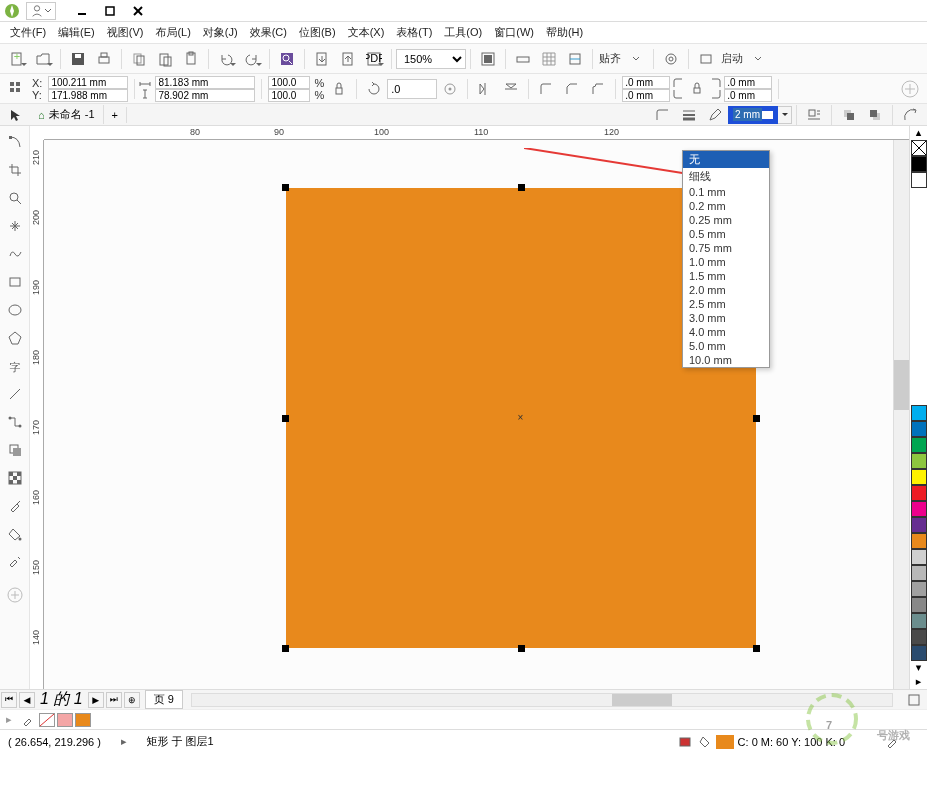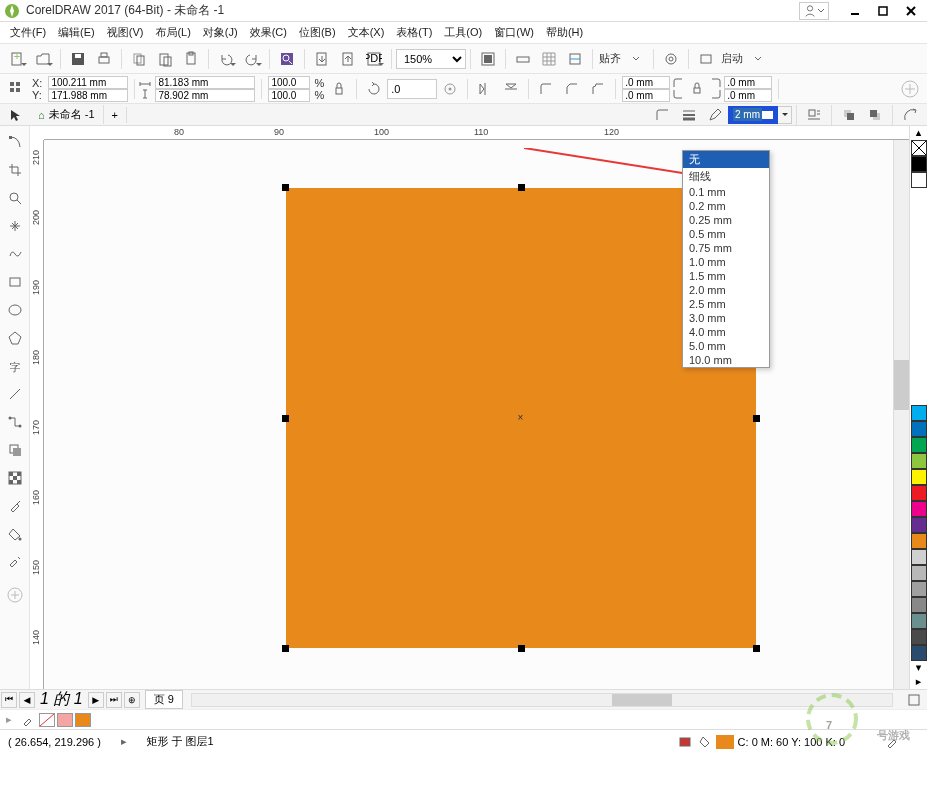--- a/index.html
+++ b/index.html
@@ -97,21 +97,20 @@
 svg { pointer-events: none; }
 </style>
 </head>
 <body>
 
 <div class="titlebar">
   <svg class="logo" viewBox="0 0 16 16">
       <circle cx="8" cy="8" r="7" fill="#7cb342"></circle>
       <path d="M8 2 L10 8 L8 14 L6 8 Z" fill="#fff"></path>
     </svg>
-  <span class="title">CorelDRAW 2017 (64-Bit) - 未命名 -1</span>
   <span class="userbox">
       <svg width="14" height="14" viewBox="0 0 16 16">
         <circle cx="8" cy="5" r="3" fill="none" stroke="#666"></circle>
         <path d="M3 14 Q8 9 13 14" fill="none" stroke="#666"></path>
       </svg>
       <svg width="8" height="8" viewBox="0 0 8 8">
         <path d="M1 2 L4 5 L7 2" fill="none" stroke="#666"></path>
       </svg>
     </span>
   <span class="wbtn">
@@ -592,21 +591,21 @@
         <svg width="18" height="18">
           <circle cx="9" cy="9" r="7" fill="none" stroke="#bbb"></circle>
           <line x1="5" y1="9" x2="13" y2="9" stroke="#bbb"></line>
           <line x1="9" y1="5" x2="9" y2="13" stroke="#bbb"></line>
         </svg>
       </span>
   </div>
 
   <div class="canvas-wrap">
     <div class="ruler-h">
-      <span class="rulnum-h" style="left:130px">80</span>
+      <span class="rulnum-h" style="left:146px">80</span>
       <span class="rulnum-h" style="left:230px">90</span>
       <span class="rulnum-h" style="left:330px">100</span>
       <span class="rulnum-h" style="left:430px">110</span>
       <span class="rulnum-h" style="left:560px">120</span>
     </div>
     <div class="ruler-v">
       <span class="rulnum-v" style="top:490px">140</span>
       <span class="rulnum-v" style="top:420px">150</span>
       <span class="rulnum-v" style="top:350px">160</span>
       <span class="rulnum-v" style="top:280px">170</span>

